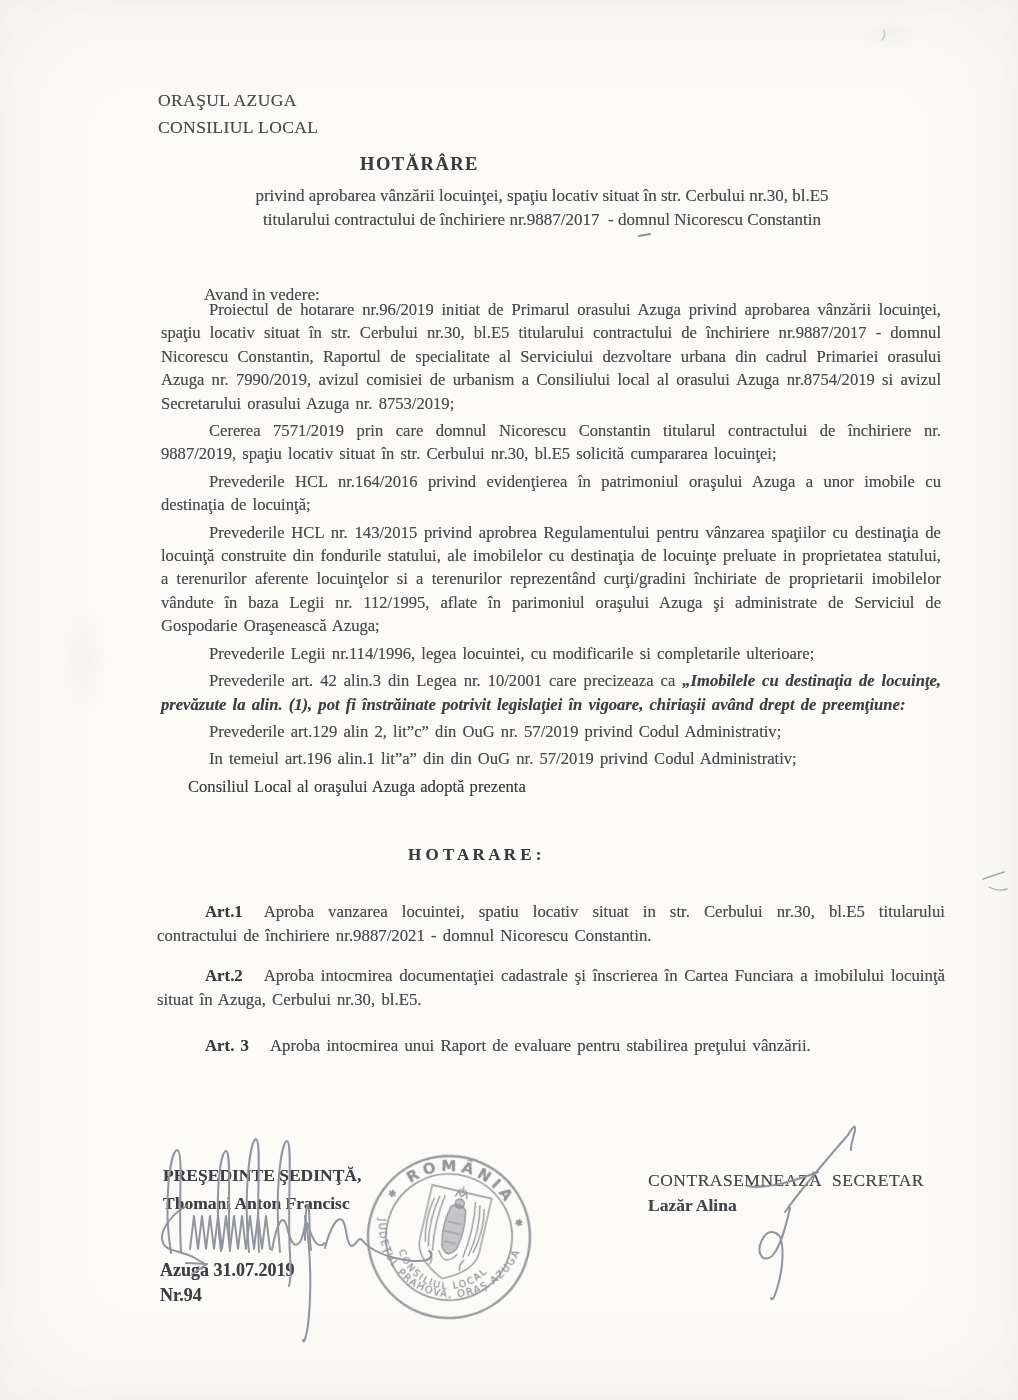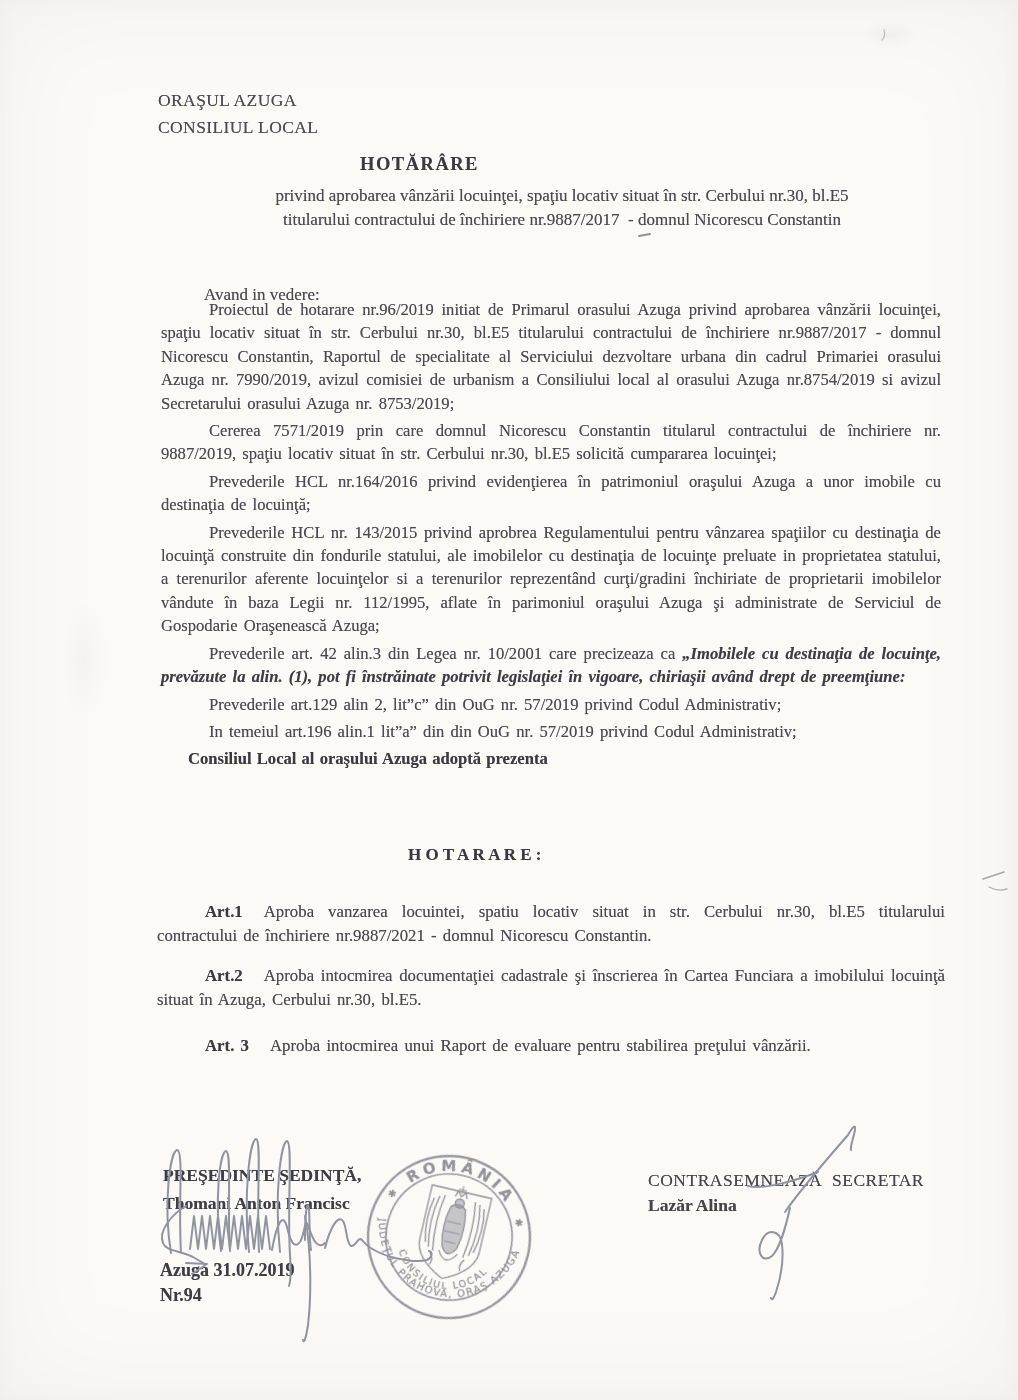--- a/index.html
+++ b/index.html
@@ -10,28 +10,28 @@
     color:#4a4950;
   }
   .page::before{
     content:"";position:absolute;inset:0;pointer-events:none;z-index:5;
     box-shadow:inset 0 0 110px rgba(128,126,122,.08), inset 0 0 18px rgba(140,138,134,.05);
   }
   .soft{text-shadow:0 0 .6px rgba(74,73,80,.55);}
   .header{position:absolute;left:158px;top:87px;font-size:17.5px;line-height:26.5px;letter-spacing:.4px;}
   .doc-title{position:absolute;left:0;top:154px;width:839px;margin:0;text-align:center;
     font-size:18.5px;font-weight:bold;letter-spacing:1.5px;color:#3c3b42;}
-  .subtitle{position:absolute;left:192px;top:184px;width:740px;text-align:center;font-size:17px;line-height:24px;}
+  .subtitle{position:absolute;left:172px;top:184px;width:740px;text-align:center;font-size:17px;line-height:24px;}
   .sub-line{display:block;white-space:pre-wrap;}
   .intro{position:absolute;left:157px;top:270px;margin:15px;padding-left:32px;font-size:17px;}
   .recitals{position:absolute;left:157px;top:294px;width:788px;font-size:16.6px;line-height:23.4px;
     text-align:justify;word-spacing:2px;}
   .recitals p{margin:4px;text-indent:48px;}
   .quote{font-weight:bold;font-style:italic;color:#3e3d45;}
-  .closing{font-weight:bold;text-indent:27px !important;color:#3b3a42;word-spacing:1px;}
+  .closing{font-weight:normal;text-indent:27px !important;color:#3b3a42;word-spacing:1px;}
   .decision-heading{position:absolute;left:408px;top:845px;margin:0;font-size:17px;font-weight:bold;
     letter-spacing:1px;word-spacing:-2px;white-space:pre;color:#3a3941;}
   .article{position:absolute;left:157px;width:788px;margin:0;font-size:16.8px;line-height:23.5px;
     text-align:justify;text-indent:48px;word-spacing:2px;}
   .art-label{font-weight:bold;color:#3b3a42;margin-right:21px;}
   #art1{top:900px}#art2{top:964px}#art3{top:1034px}#art4{top:1078px}
   .sig-left{position:absolute;left:163px;top:1161px;font-size:17.5px;font-weight:bold;line-height:28px;color:#3e3d45;}
   .sig-meta{position:absolute;left:160px;top:1258px;font-size:18px;font-weight:bold;line-height:25px;color:#3e3d45;}
   .sig-right{position:absolute;left:648px;top:1170px;width:292px;text-align:left;color:#45444b;}
   .sig-right .role{display:block;font-size:17.5px;letter-spacing:.5px;white-space:pre-wrap;}
@@ -56,20 +56,21 @@
     <span class="sub-line">titularului contractului de închiriere nr.9887/2017  - domnul Nicorescu Constantin</span>
   </div>
 
   <p class="intro">Avand in vedere:</p>
 
   <div class="recitals">
     <p>Proiectul de hotarare nr.96/2019 initiat de Primarul orasului Azuga privind aprobarea vânzării locuinţei, spaţiu locativ situat în str. Cerbului nr.30, bl.E5 titularului contractului de închiriere nr.9887/2017 - domnul Nicorescu Constantin, Raportul de specialitate al Serviciului dezvoltare urbana din cadrul Primariei orasului Azuga nr. 7990/2019, avizul comisiei de urbanism a Consiliului local al orasului Azuga nr.8754/2019 si avizul Secretarului orasului Azuga nr. 8753/2019;</p>
     <p>Cererea 7571/2019 prin care domnul Nicorescu Constantin titularul contractului de închiriere nr. 9887/2019, spaţiu locativ situat în str. Cerbului nr.30, bl.E5 solicită cumpararea locuinţei;</p>
     <p>Prevederile HCL nr.164/2016 privind evidenţierea în patrimoniul oraşului Azuga a unor imobile cu destinaţia de locuinţă;</p>
     <p>Prevederile HCL nr. 143/2015 privind aprobrea Regulamentului pentru vânzarea spaţiilor cu destinaţia de locuinţă construite din fondurile statului, ale imobilelor cu destinaţia de locuinţe preluate in proprietatea statului, a terenurilor aferente locuinţelor si a terenurilor reprezentând curţi/gradini închiriate de proprietarii imobilelor vândute în baza Legii nr. 112/1995, aflate în parimoniul oraşului Azuga şi administrate de Serviciul de Gospodarie Oraşenească Azuga;</p>
+    <p>Prevederile Legii nr.114/1996, legea locuintei, cu modificarile si completarile ulterioare;</p>
     <p><span>Prevederile art. 42 alin.3 din Legea nr. 10/2001 care precizeaza ca </span><span class="quote">„Imobilele cu destinaţia de locuinţe, prevăzute la alin. (1), pot fi înstrăinate potrivit legislaţiei în vigoare, chiriaşii având drept de preemţiune:</span></p>
     <p>Prevederile art.129 alin 2, lit”c” din OuG nr. 57/2019 privind Codul Administrativ;</p>
     <p>In temeiul art.196 alin.1 lit”a” din din OuG nr. 57/2019 privind Codul Administrativ;</p>
     <p class="closing">Consiliul Local al oraşului Azuga adoptă prezenta</p>
   </div>
 
   <h2 class="decision-heading">H O T A R A R E :</h2>
 
   <p class="article" id="art1"><span class="art-label">Art.1</span><span>Aproba vanzarea locuintei, spatiu locativ situat in str. Cerbului nr.30, bl.E5 titularului contractului de închiriere nr.9887/2021 - domnul Nicorescu Constantin.</span></p>
   <p class="article" id="art2"><span class="art-label">Art.2</span><span>Aproba intocmirea documentaţiei cadastrale şi înscrierea în Cartea Funciara a imobilului locuinţă situat în Azuga, Cerbului nr.30, bl.E5.</span></p>

